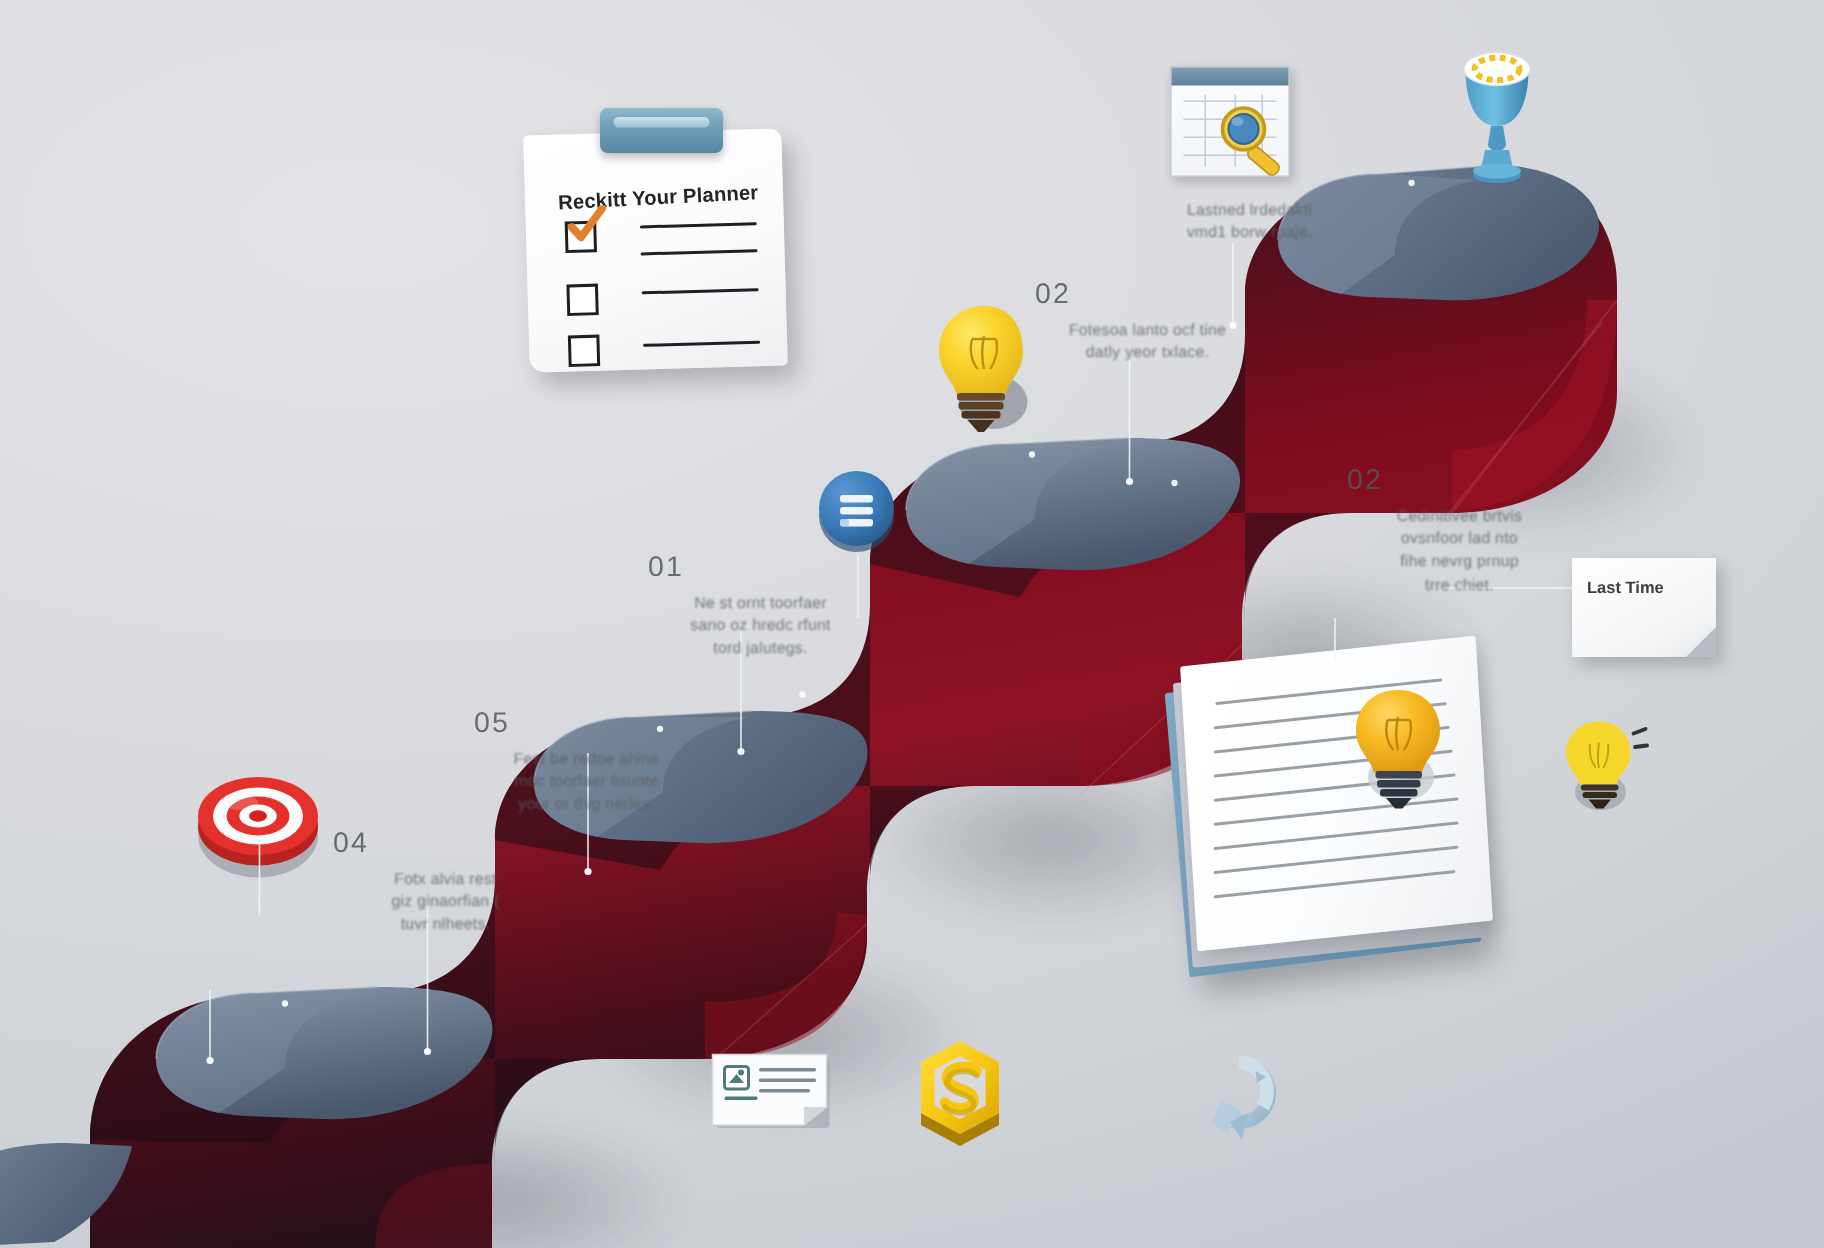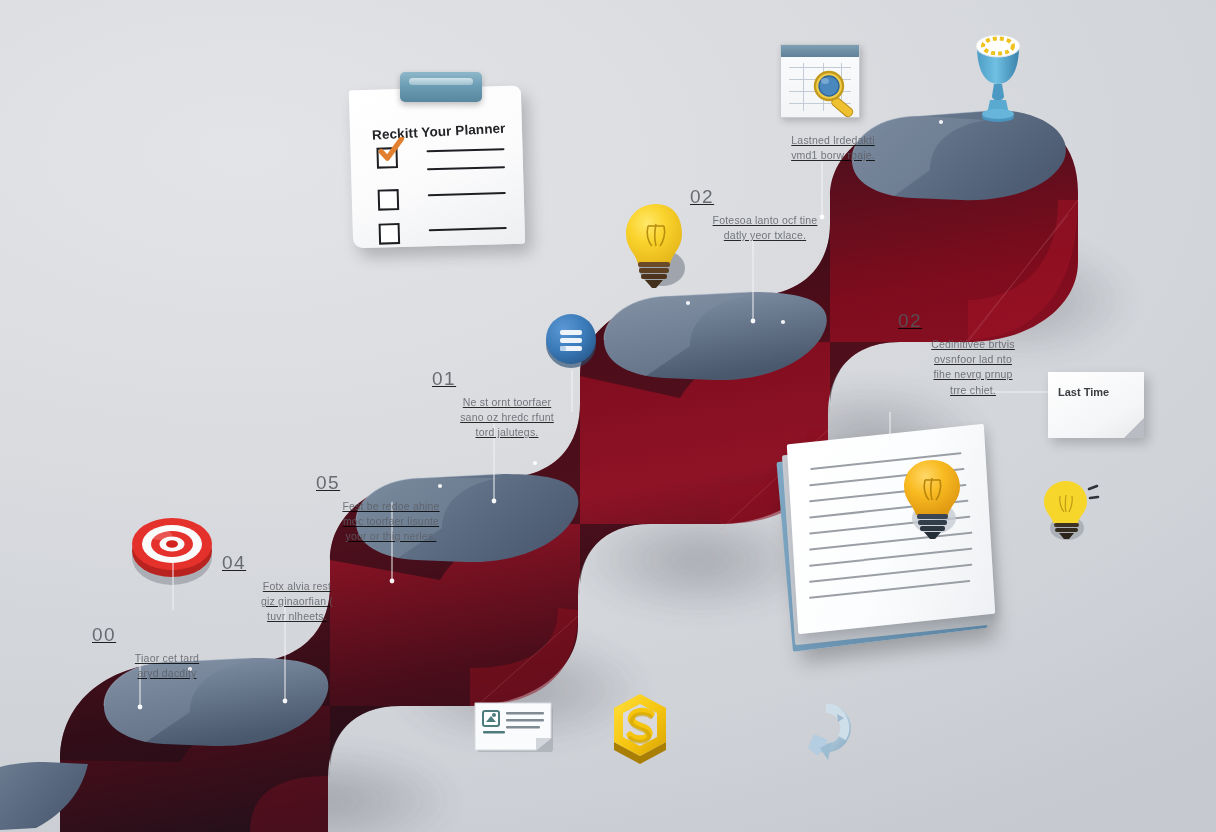--- a/index.html
+++ b/index.html
@@ -13,21 +13,21 @@
     position:relative;width:1216px;height:832px;overflow:hidden;
     background:
       radial-gradient(120% 95% at 20% 18%, #e2e4e8 0%, #d9dbdf 42%, #cfd2d7 78%, #c6c9cf 100%);
   }
   .abs{position:absolute;}
 
   
   #stair-wrap{position:absolute;left:0;top:0;width:1216px;height:832px;}
 
   
-  .callout{position:absolute;width:150px;text-decoration:underline;}
+  .callout{position:absolute;width:150px;}
   .callout .num{
     font-size:19px;letter-spacing:1.5px;color:#55585e;
     margin-bottom:5px;font-weight:400;
     filter:blur(.35px);opacity:.85;
   }
   .callout .txt{
     font-size:10.5px;line-height:1.45;color:#5b5e64;text-align:center;
     filter:blur(.55px);opacity:.82;letter-spacing:.2px;
   }
 
@@ -569,25 +569,20 @@
     <g fill="#ffffff" opacity="0.95">
       <circle cx="140" cy="707" r="2.4"></circle>
       <circle cx="285" cy="701" r="2.4"></circle>
       <circle cx="392" cy="581" r="2.4"></circle>
       <circle cx="494" cy="501" r="2.4"></circle>
       <circle cx="753" cy="321" r="2.4"></circle>
       <circle cx="822" cy="217" r="2.4"></circle>
     </g>
   </svg>
 
-  <div class="callout" style="left:92px;top:624px;">
-    <div class="num">00</div>
-    <div class="txt" style="white-space:pre-line">Tiaor cet tard
-aryd dacdity</div>
-  </div>
 
   <div class="callout" style="left:222px;top:552px;">
     <div class="num">04</div>
     <div class="txt" style="white-space:pre-line">Fotx alvia rest
 giz ginaorfian (
 tuvr nlheets.</div>
   </div>
 
   <div class="callout" style="left:316px;top:444px;margin-top:28px;">
     <div class="num">05</div>

